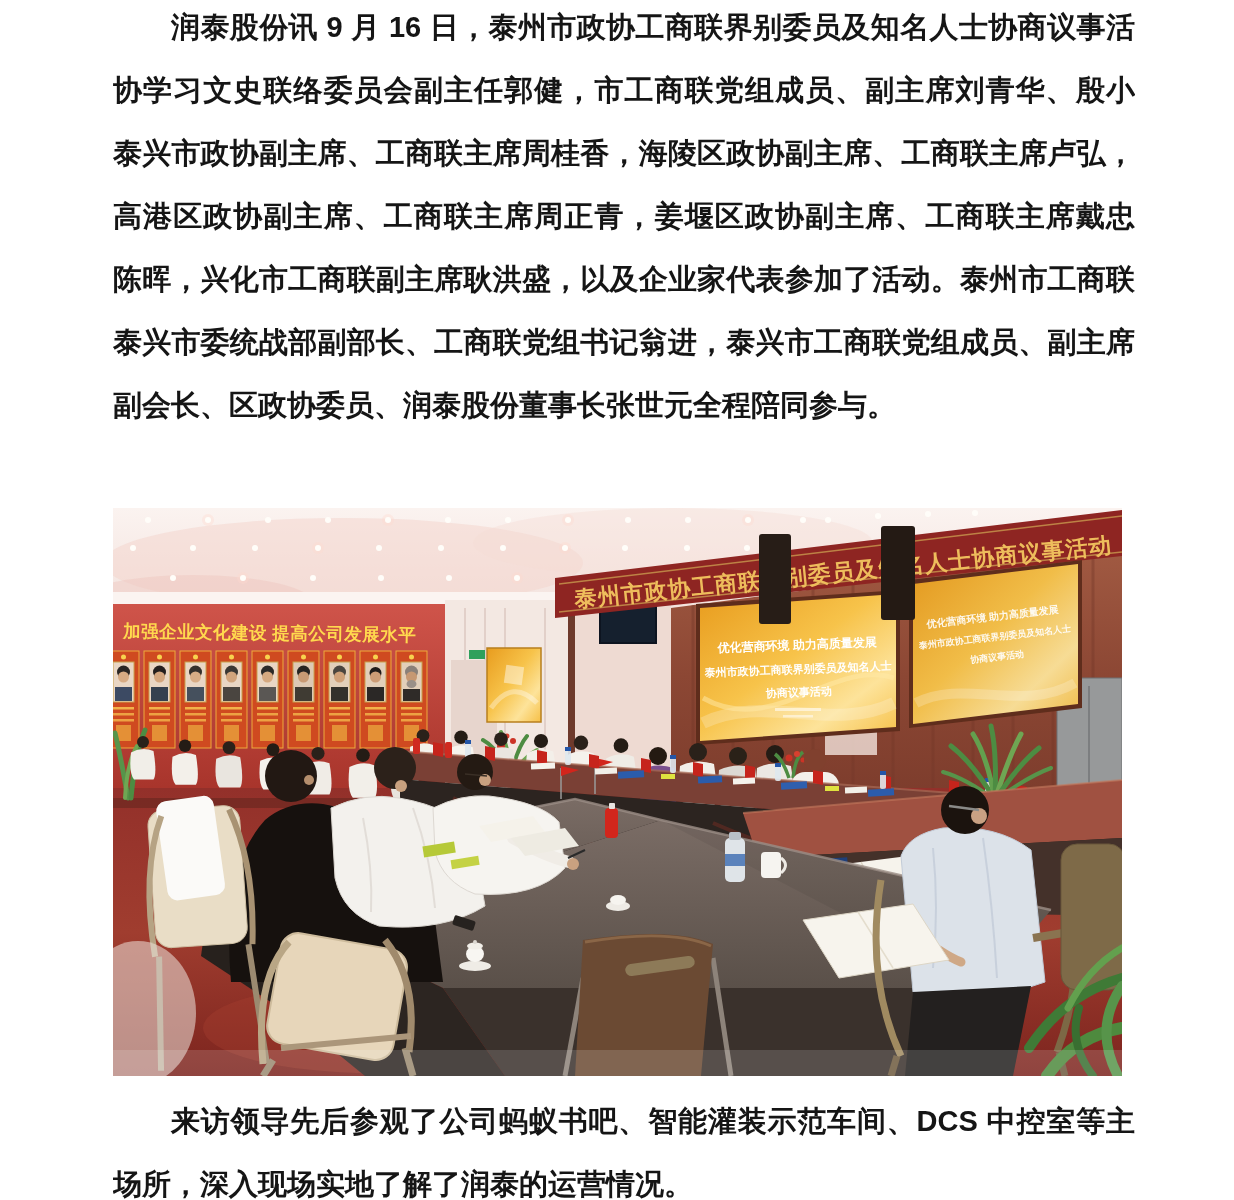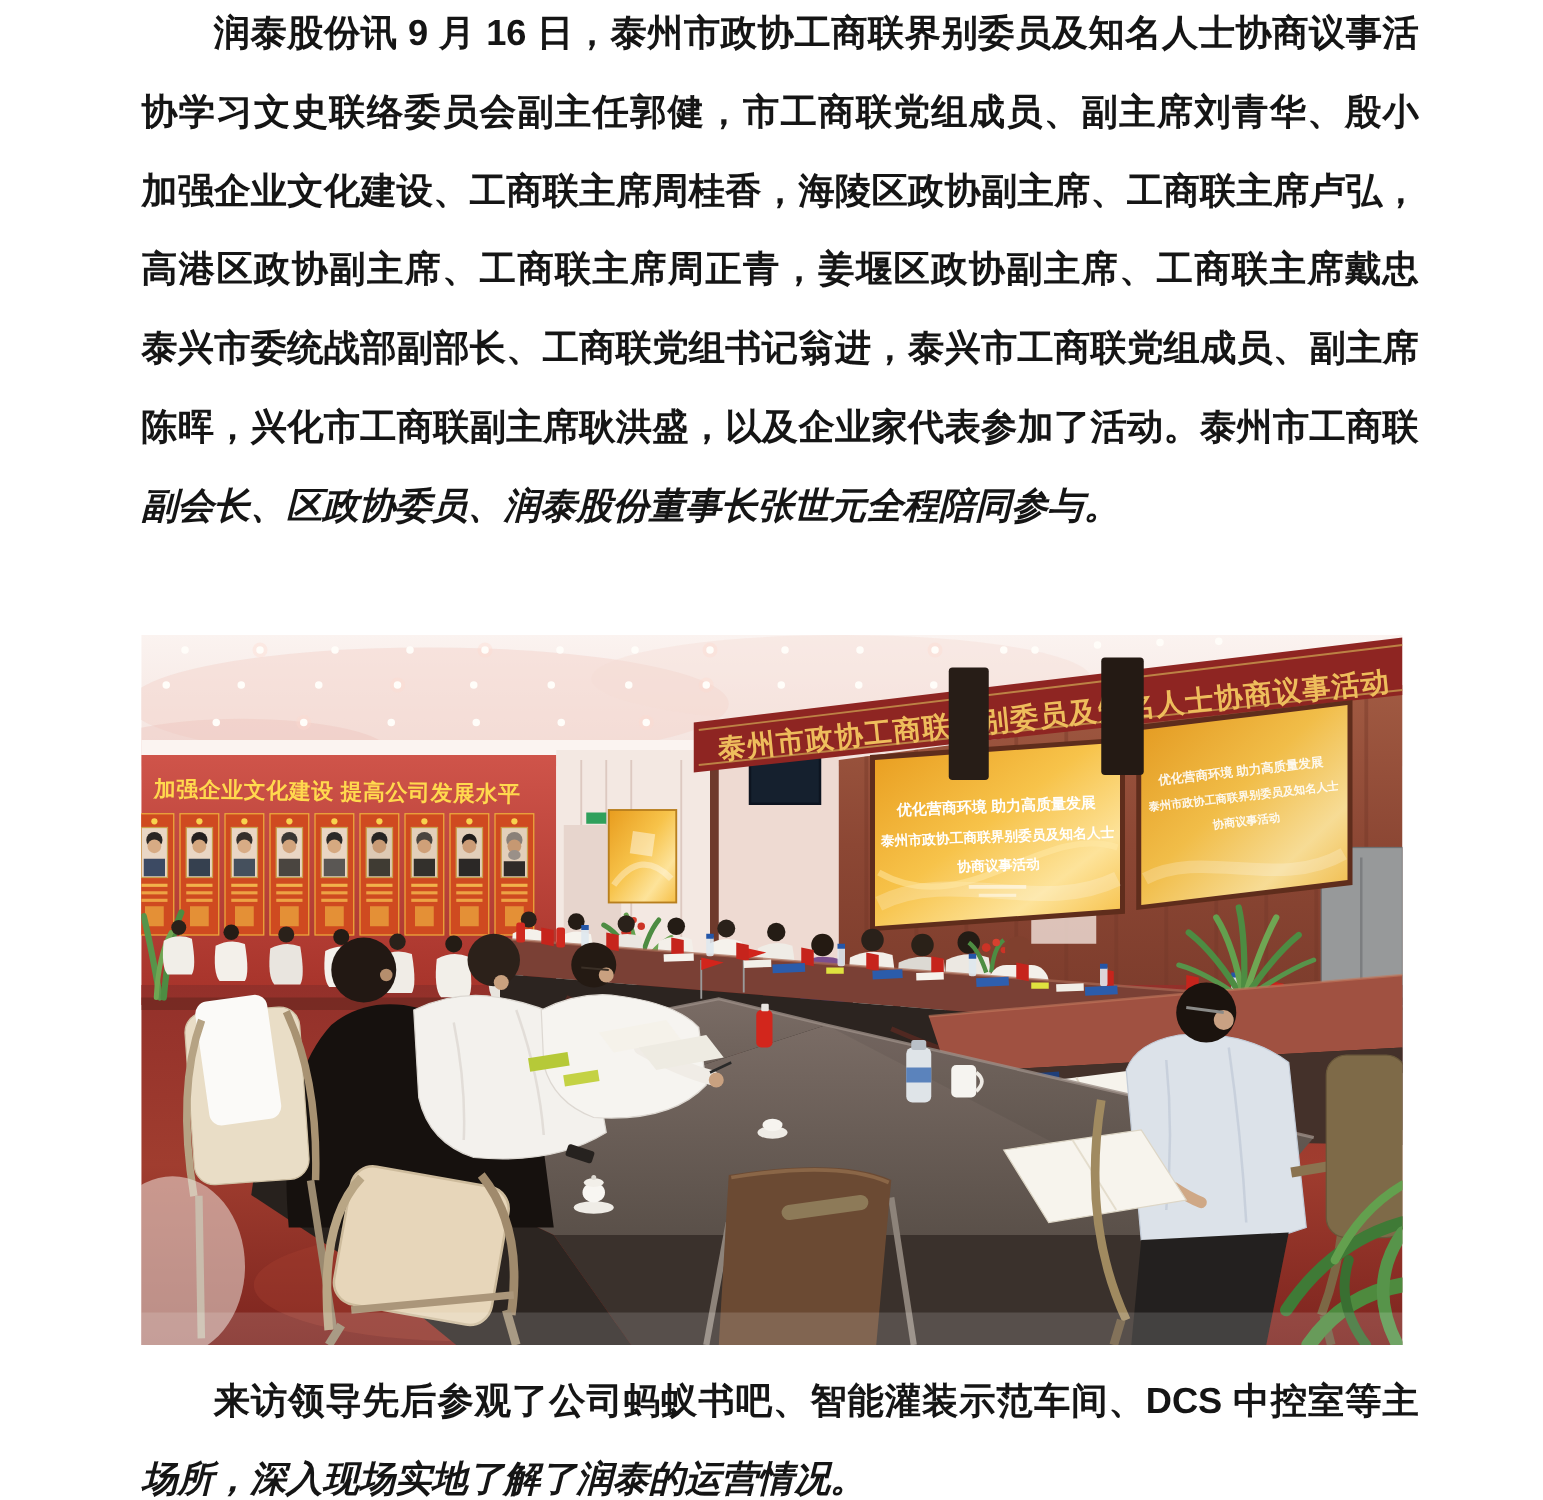--- a/index.html
+++ b/index.html
@@ -13,39 +13,39 @@
   }
   .para{
     position:absolute;left:113px;width:1022px;
     font-size:29px;line-height:63px;font-weight:600;color:var(--ink);
   }
   .para .line{
     height:63px;overflow:hidden;
     text-align:justify;text-align-last:justify;
   }
   .para .line.first{text-indent:58px;}
-  .para .line.last{text-align:center;text-align-last:left;font-style:italic;}
+  .para .line.last{text-align:center;text-align-last:left;}
   #para1{top:-4px;}
   #para2{top:1090px;}
   .photo{
     position:absolute;left:113px;top:508px;width:1009px;height:568px;margin:0;
   }
   .photo svg{display:block;width:100%;height:100%;}
   text{font-family:"Liberation Sans","DejaVu Sans",sans-serif;}
 </style>
 </head>
 <body>
 
 <div id="para1" class="para">
   <div class="line first">润泰股份讯 9 月 16 日，泰州市政协工商联界别委员及知名人士协商议事活</div>
   <div class="line">协学习文史联络委员会副主任郭健，市工商联党组成员、副主席刘青华、殷小将，</div>
-  <div class="line">加强企业文化建设、工商联主席周桂香，海陵区政协副主席、工商联主席卢弘，</div>
+  <div class="line">泰兴市政协副主席、工商联主席周桂香，海陵区政协副主席、工商联主席卢弘，</div>
   <div class="line">高港区政协副主席、工商联主席周正青，姜堰区政协副主席、工商联主席戴忠全，</div>
+  <div class="line">陈晖，兴化市工商联副主席耿洪盛，以及企业家代表参加了活动。泰州市工商联</div>
   <div class="line">泰兴市委统战部副部长、工商联党组书记翁进，泰兴市工商联党组成员、副主席</div>
-  <div class="line">陈晖，兴化市工商联副主席耿洪盛，以及企业家代表参加了活动。泰州市工商联</div>
   <div class="line last">副会长、区政协委员、润泰股份董事长张世元全程陪同参与。</div>
 </div>
 
 <figure class="photo">
 <svg viewBox="0 0 1009 568" preserveAspectRatio="none">
   <defs>
     <linearGradient id="gCeil" x1="0" y1="0" x2="0" y2="1">
       <stop offset="0" stop-color="#fbf3f0"></stop>
           <stop offset="1" stop-color="#f3e2dd"></stop>
     </linearGradient>

